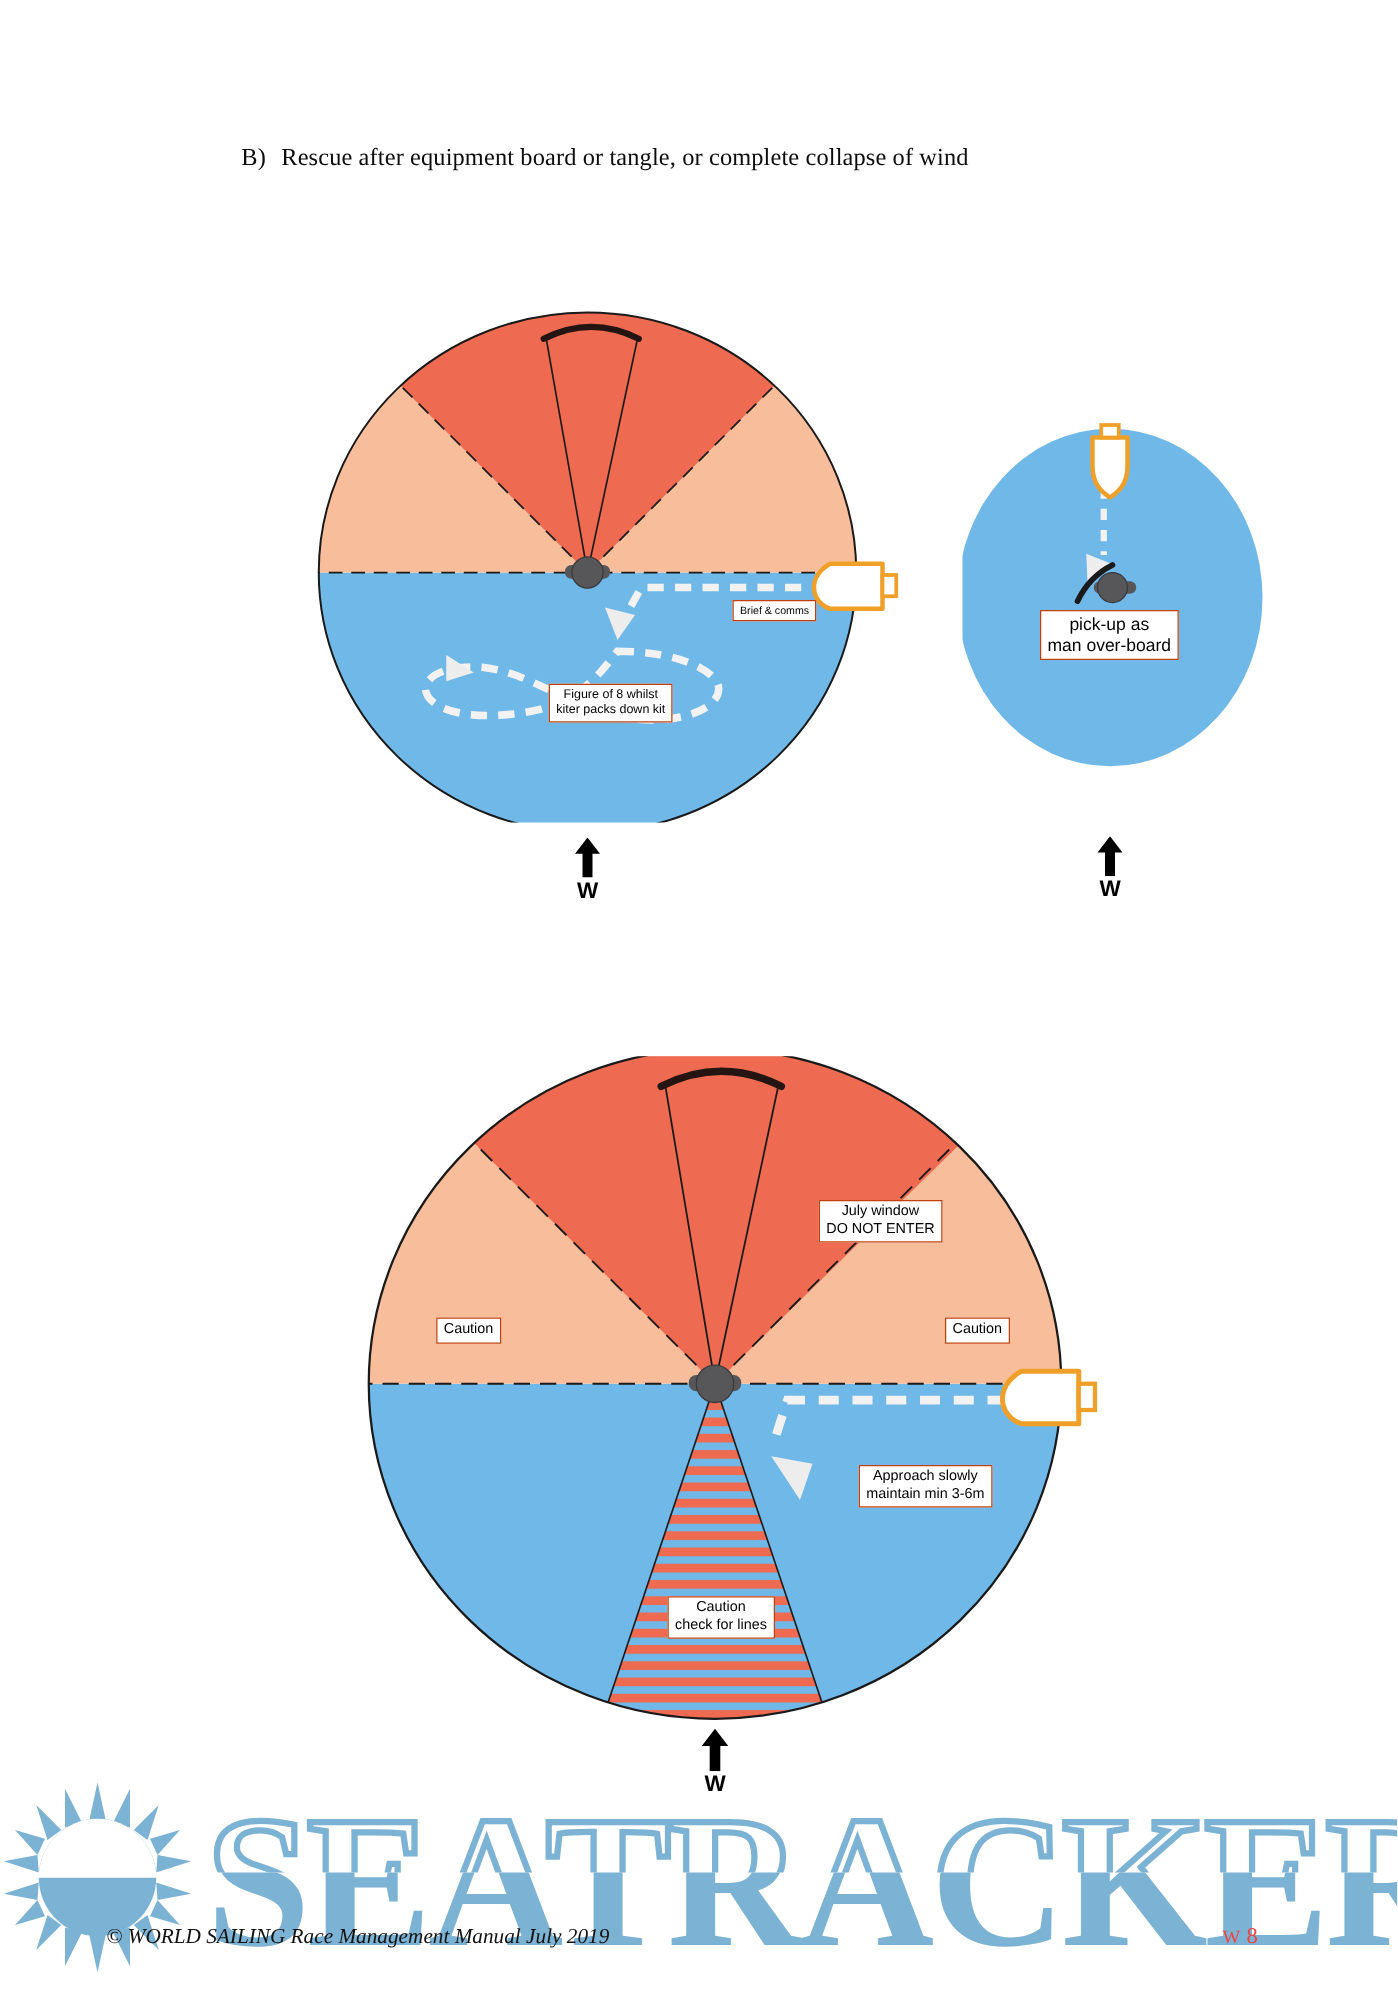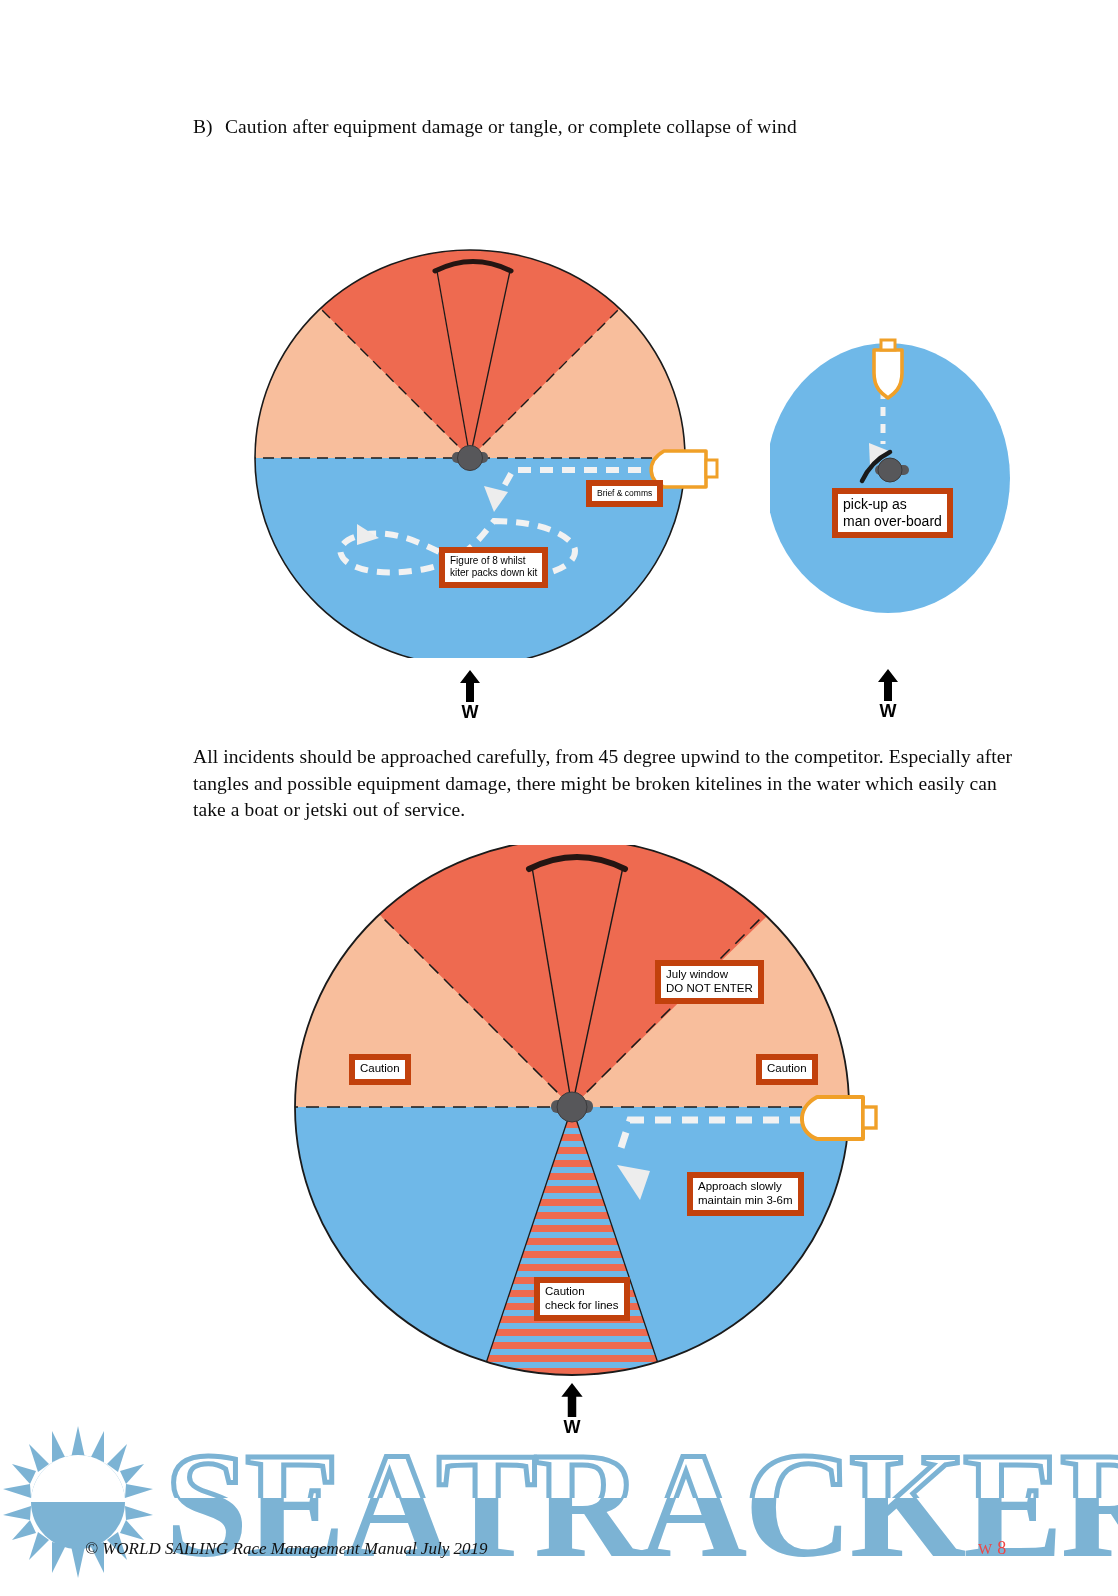--- a/index.html
+++ b/index.html
@@ -72,24 +72,24 @@
   }
   .wind-arrow {
     display: block;
     margin: 0 auto 1px auto;
   }
 
   
   .callout {
     position: absolute;
     background: #ffffff;
-    border: 6px solid #c2410c;
+    border: 1px solid #c2410c;
     font-family: "Liberation Sans", sans-serif;
     color: #000;
-    text-align: left;
+    text-align: center;
     line-height: 1.18;
     white-space: pre;
     padding: 2px 5px 3px 5px;
     box-sizing: border-box;
   }
 
   
   #watermark {
     position: absolute;
     left: 0;
@@ -125,21 +125,21 @@
   }
 </style>
 </head>
 <body>
 
 <div id="page">
 
   <div class="para" id="section-b">
     <span class="marker">B)</span>
     <div class="b-body">
-      <div>Caution after equipment damage or tangle, or complete collapse of wind</div>
+      <div>Rescue after equipment board or tangle, or complete collapse of wind</div>
     </div>
   </div>
 
   <div class="figure" id="figure-1" style="left:245px; top:238px; width:490px; height:420px;">
     <svg width="490" height="420" viewBox="0 0 490 420" xmlns="http://www.w3.org/2000/svg">
       <defs>
         <clipPath id="clipCircle1">
           <ellipse cx="225" cy="220" rx="215" ry="208"></ellipse>
         </clipPath>
       </defs>
@@ -304,21 +304,20 @@
 check for lines</div>
 
     <div class="wind-label" style="left:257px; top:538px; width:60px;">
       <svg class="wind-arrow" width="24" height="34" viewBox="0 0 22 32">
         <polygon points="11,0 21,13 15,13 15,32 7,32 7,13 1,13" fill="#000"></polygon>
       </svg>
       <span>W</span>
     </div>
   </div>
 
-  <div class="para" id="para-all-incidents">All incidents should be approached carefully, from 45 degree upwind to the competitor. Especially after tangles and possible equipment damage, there might be broken kitelines in the water which easily can take a boat or jetski out of service.</div>
 
   <div id="watermark">
     <svg width="1118" height="198" viewBox="0 0 1118 198" xmlns="http://www.w3.org/2000/svg">
       <defs>
         <clipPath id="wmTop">
             <rect x="0" y="0" width="1118" height="100"></rect>
           </clipPath>
         <clipPath id="wmBot">
             <rect x="0" y="100" width="1118" height="98"></rect>
           </clipPath>

